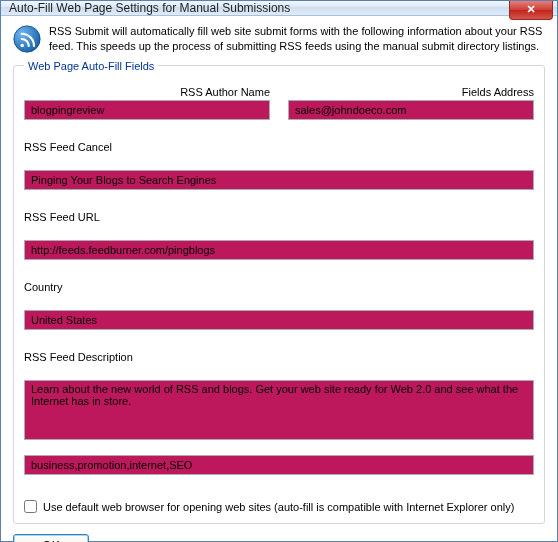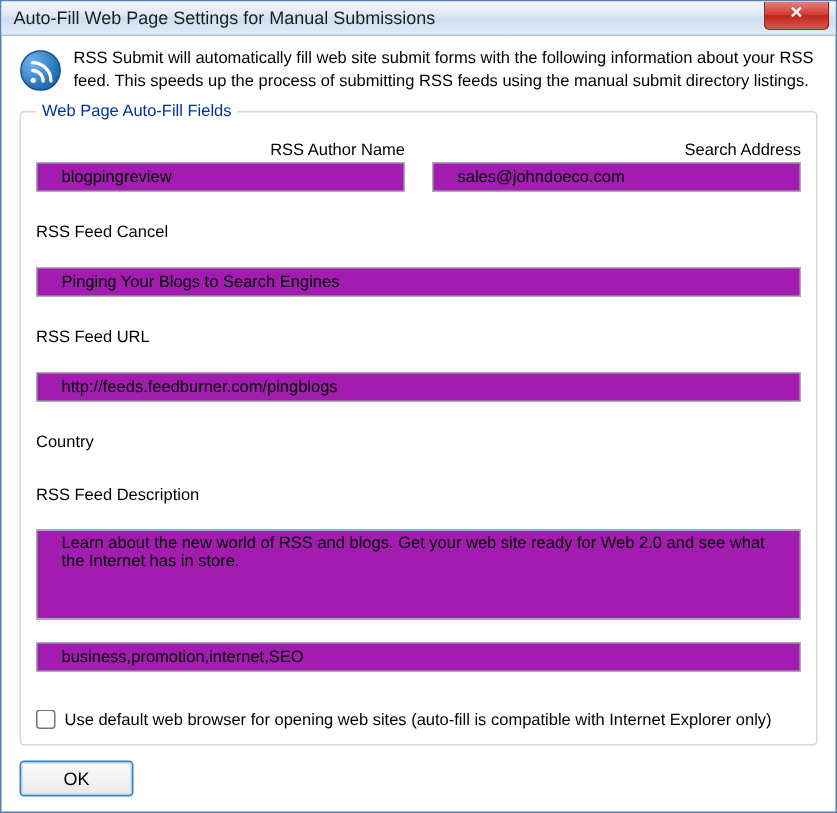--- a/index.html
+++ b/index.html
@@ -94,23 +94,23 @@
   .col { flex: 1; display: flex; flex-direction: column; align-items: flex-end; }
   .field-label {
     color: #000;
     margin-top: 6px;
     margin-bottom: 2px;
   }
   input.text, textarea.text {
     width: 100%;
     font-family: inherit;
     font-size: 11px;
-    padding: 2px 16px;
+    padding: 2px 6px;
     border: 1px solid #abadb3;
-    background: #a21caf;
+    background: #be185d;
     color: #000;
     outline: none;
   }
   input.text { height: 20px; }
   textarea.text { height: 60px; resize: none; }
   .checkbox-row {
     display: flex;
     align-items: flex-end;
     gap: 6px;
     margin-top: 10px;
@@ -169,32 +169,33 @@
 
     <fieldset class="group">
       <legend>Web Page Auto-Fill Fields</legend>
 
       <div class="row">
         <div class="col">
           <div class="field-label">RSS Author Name</div>
           <input class="text" type="text" value="blogpingreview" style="">
         </div>
         <div class="col">
-          <div class="field-label">Search Address</div>
+          <div class="field-label">Fields Address</div>
           <input class="text" type="text" value="sales@johndoeco.com" style="">
         </div>
       </div>
 
       <div class="field-label">RSS Feed Cancel</div>
       <input class="text" type="text" value="Pinging Your Blogs to Search Engines" style="">
 
       <div class="field-label">RSS Feed URL</div>
       <input class="text" type="text" value="http://feeds.feedburner.com/pingblogs" style="">
 
       <div class="field-label">Country</div>
+      <input class="text" type="text" value="United States" style="">
 
       <div class="field-label">RSS Feed Description</div>
       <textarea class="text" style="">Learn about the new world of RSS and blogs. Get your web site ready for Web 2.0 and see what the Internet has in store.</textarea>
 
       <input class="text" type="text" value="business,promotion,internet,SEO" style="">
 
       <label class="checkbox-row">
         <input type="checkbox" style="">
         <span>Use default web browser for opening web sites (auto-fill is compatible with Internet Explorer only)</span>
       </label>

